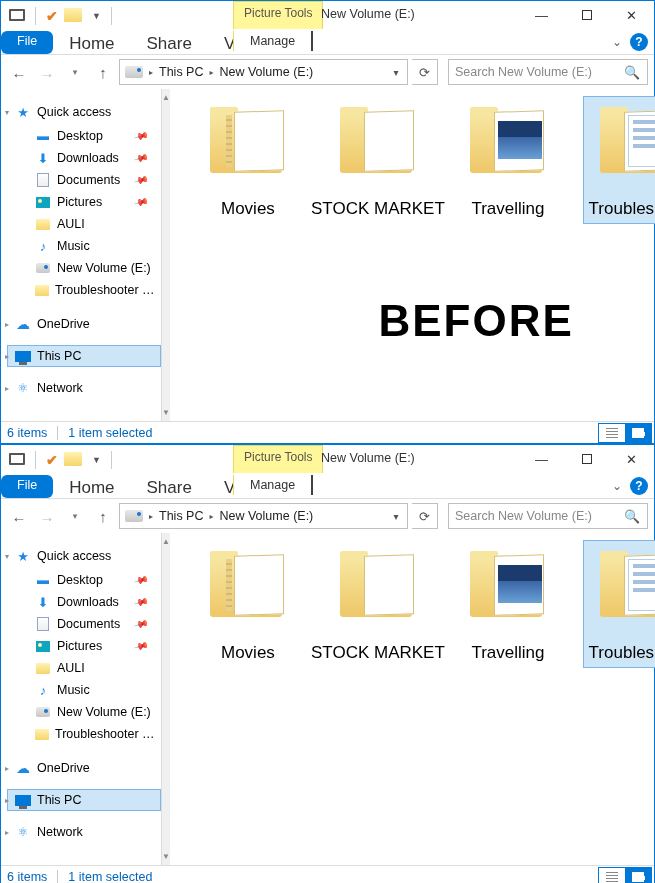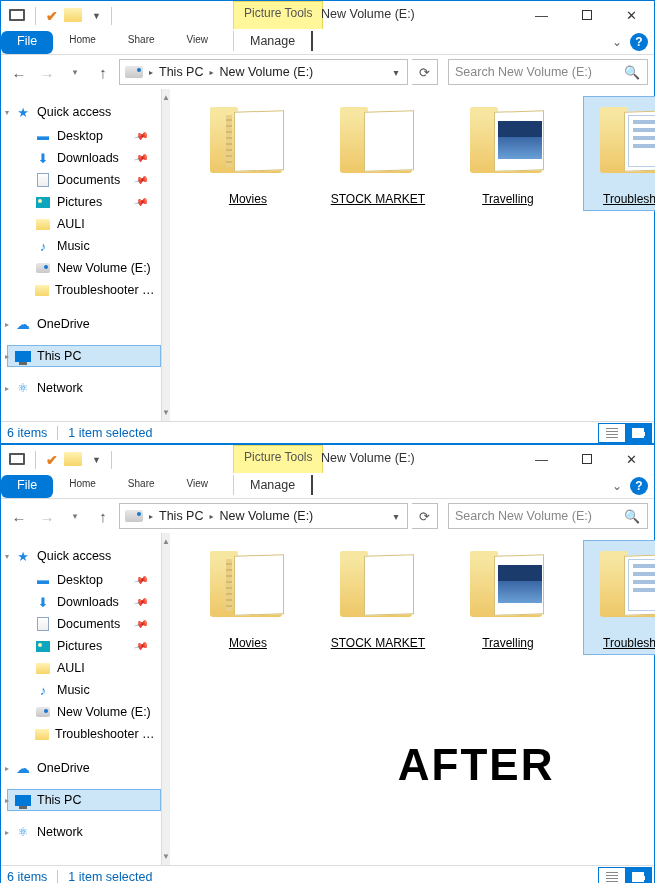--- a/index.html
+++ b/index.html
@@ -17,21 +17,21 @@
 .props-ico::after{content:""; position:absolute; left:2px; top:2px; width:12px; height:8px; background:#fff;}
 .pic-tools-tab { position: absolute; left: 232px; top: 0; height: 28px; background: #fff799; border: 1px solid #e6d95c; border-bottom:none; padding: 4px 10px 0; font-size: 12px; color: #555; }
 .title-text { position: absolute; left: 320px; top: 6px; font-size: 12.5px; color: #333; }
 .win-controls { position: absolute; right: 0; top: 0; display: flex; }
 .win-btn { width: 45px; height: 28px; display: flex; align-items: center; justify-content: center; font-size: 13px; color: #333; }
 .max-icon { width: 10px; height: 10px; border: 1px solid #333; display: inline-block; }
 
 
 .tabs-row { height: 24px; display: flex; align-items: stretch; border-bottom: 1px solid #dcdcdc; padding-left: 0; position:relative;}
 .file-tab { background: #0078d7; color: #fff; padding: 3px 16px; font-size: 12.5px; border-radius: 6px; }
-.tab { padding: 3px 16px; font-size: 10px; color: #333; }
+.tab { padding: 3px 16px; font-size: 17px; color: #333; }
 .manage-tab-wrap { position:absolute; left:232px; top:0; }
 .manage-tab { padding:3px 16px; font-size:12.5px; color:#333; border-left:1px solid #e6d95c; border-right:2px solid #404040; background:#fff; }
 .ribbon-right { position:absolute; right:6px; top:2px; display:flex; align-items:center; gap:8px;}
 .expand-caret { font-size: 12px; color: #666; }
 .help-circle { width:18px; height:18px; border-radius:50%; background:#0078d7; color:#fff; display:flex; align-items:center; justify-content:center; font-size:12px; font-weight:bold;}
 
 
 .nav-row { height: 34px; display: flex; align-items: center; padding: 0 6px; gap: 4px; }
 .nav-arrow { width: 24px; height: 24px; display: flex; align-items:center; justify-content:center; color:#555; font-size:15px; }
 .nav-arrow.disabled { color:#bdbdbd; }
@@ -82,21 +82,21 @@
 .fold-item { width: 108px; display:flex; flex-direction:column; align-items:center; padding:4px 0; }
 .fold-item.selected { background:#cde6f7; outline:1px solid #7db6e8; }
 .fold-thumb { width:88px; height:80px; position:relative; display:flex; align-items:center; justify-content:center;}
 .fold-back { width:72px; height:58px; background:linear-gradient(#f7e6a0,#eec767); border-radius:3px; position:absolute; left:6px; top:14px;}
 .fold-tab { width:28px; height:10px; background:#f7e6a0; border-radius:2px 2px 0 0; position:absolute; left:6px; top:6px;}
 .fold-sheet { width:50px; height:60px; background:#fff; border:1px solid #d6c07a; position:absolute; left:30px; top:10px; transform:skewY(-2deg);}
 .prev-img { width:44px; height:38px; position:absolute; left:34px; top:20px; background:linear-gradient(#1a3b6b 0%, #1a3b6b 42%, #3a66a5 42%, #6aa0d6 100%);}
 .prev-doc { width:44px; height:52px; position:absolute; left:34px; top:14px; background:#fff; border:1px solid #b8cee8;}
 .prev-doc::after{content:""; position:absolute; left:4px; right:4px; top:4px; height:4px; background:#a6c0df; box-shadow:0 8px 0 #a6c0df, 0 16px 0 #a6c0df, 0 24px 0 #a6c0df;}
 .prev-stripe { width:6px; height:52px; position:absolute; left:22px; top:14px; background:repeating-linear-gradient(#e9d08a,#e9d08a 4px,#d6b96a 4px,#d6b96a 6px);}
-.fold-label { font-size:12px; margin-top:11px; text-align:center; white-space:nowrap;text-decoration:underline; }
+.fold-label { font-size:17px; margin-top:18px; text-align:center; white-space:nowrap; }
 .big-text { position:absolute; left:58%; top:70%; transform:translate(-50%,-50%); font-size:44px; font-weight:900; letter-spacing:2px; color:#000;}
 
 
 .status-bar { height:22px; border-top:1px solid #dcdcdc; display:flex; align-items:center; font-size:12.5px; color:#0066bb; padding-left:6px; background:#fff;}
 .status-sep { width:1px; height:14px; background:#c8c8c8; margin:0 10px;}
 .view-modes { margin-left:auto; display:flex; border:1px solid #0078d7; height:20px; margin-right:2px;}
 .vm { width:26px; display:flex; align-items:center; justify-content:center; color:#555;}
 .vm.sel { background:#0078d7; color:#fff;}
 .vm .det-i{ width:12px; height:10px; background:repeating-linear-gradient(#888,#888 1px, transparent 1px, transparent 3px);}
 .vm .thm-i{ width:12px; height:10px; background:#fff; border:1px solid currentColor; position:relative;}
@@ -275,20 +275,21 @@
     <div class="fold-item selected">
       <div class="fold-thumb">
                 <span class="fold-tab"></span>
                 <span class="fold-back"></span>
                 <span class="fold-sheet"></span>
                 <span class="prev-doc"></span>
               </div>
       <div class="fold-label">Troubleshoot</div>
     </div>
     </div>
+    <div class="big-text">BEFORE</div>
   </div>
     </div>
 
     <div class="status-bar">
       <span>6 items</span>
       <span class="status-sep"></span>
       <span>1 item selected</span>
       <div class="view-modes">
         <div class="vm">
             <span class="det-i"></span>
@@ -468,21 +469,20 @@
     <div class="fold-item selected">
       <div class="fold-thumb">
                 <span class="fold-tab"></span>
                 <span class="fold-back"></span>
                 <span class="fold-sheet"></span>
                 <span class="prev-doc"></span>
               </div>
       <div class="fold-label">Troubleshoot</div>
     </div>
     </div>
-    <div class="big-text">AFTER</div>
   </div>
     </div>
 
     <div class="status-bar">
       <span>6 items</span>
       <span class="status-sep"></span>
       <span>1 item selected</span>
       <div class="view-modes">
         <div class="vm">
             <span class="det-i"></span>

